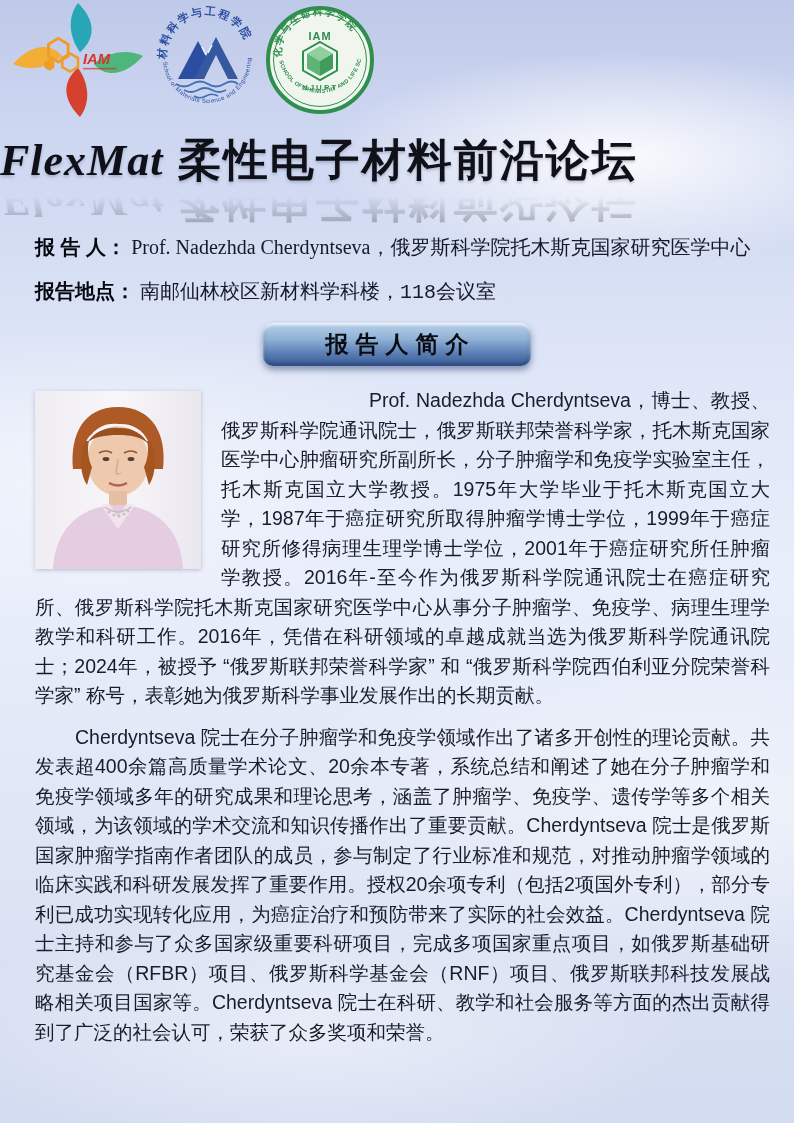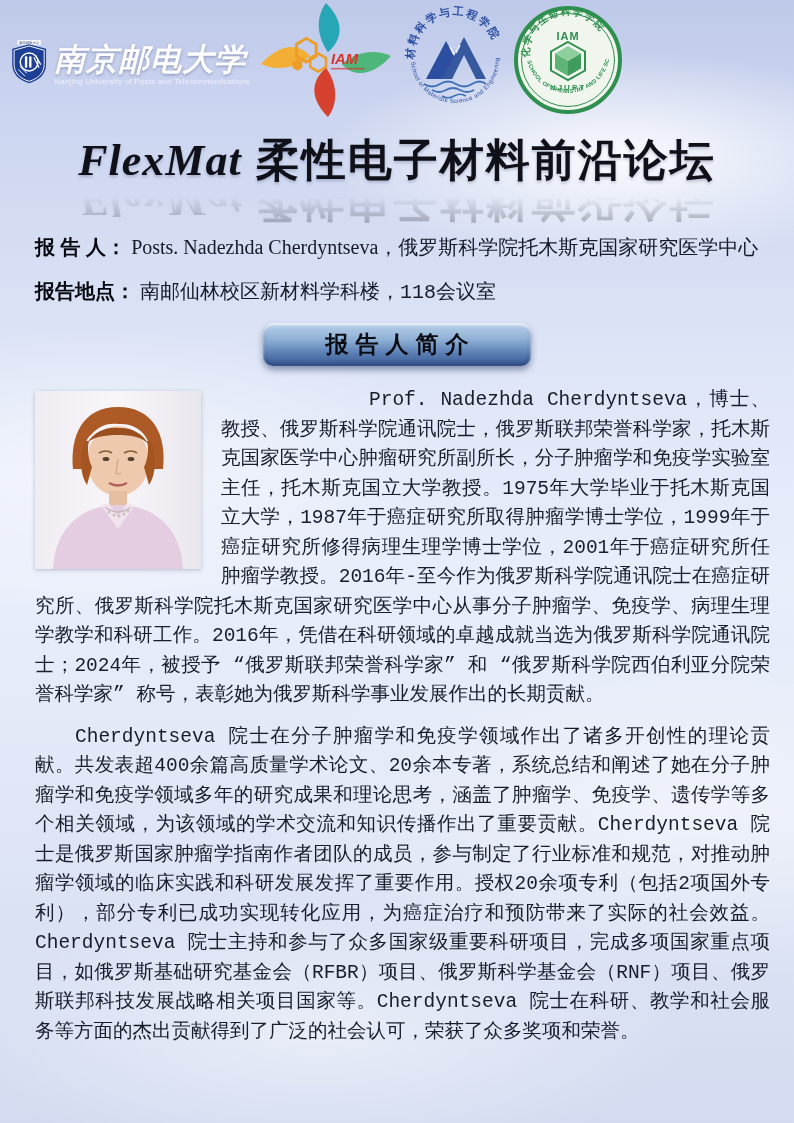--- a/index.html
+++ b/index.html
@@ -18,21 +18,21 @@
   
   .header { height:124px; display:flex; align-items:center; padding:0 8px 0 8px; gap:6px; }
   .njupt-wrap { display:flex; align-items:center; gap:4px; width:242px; flex:none; }
   .njupt-text { display:flex; flex-direction:column; line-height:1; margin-top:6px; }
   .njupt-zh { font-family:"Liberation Serif",serif; font-weight:900; font-style:italic; font-size:31px; color:#fdfdff; letter-spacing:1px; text-shadow:0 1px 3px rgba(70,80,130,.55),0 0 1px #fff; white-space:nowrap; }
   .njupt-en { font-size:8px; color:#f4f6ff; opacity:.85; margin-top:3px; letter-spacing:.2px; white-space:nowrap; font-family:"Liberation Sans",sans-serif; }
   .flexmat-wrap { width:178px; flex:none; margin-left:6px; }
   .iam-wrap { width:140px; flex:none; }
   .seal-wrap { width:106px; flex:none; }
   
-  .title-block { text-align:center; margin-top:14px; line-height:1; }
+  .title-block { margin-top:14px; line-height:1; }
   .title { font-size:44px; font-weight:900; color:#101018; text-shadow:0 2px 3px rgba(40,50,90,.25); white-space:nowrap; }
   .title .t-en { font-family:"Liberation Serif","DejaVu Serif",serif; font-style:italic; letter-spacing:1px; }
   .title .t-zh { font-family:"Liberation Sans","DejaVu Sans",sans-serif; letter-spacing:2px; }
   .title-reflection { display:block; transform:scaleY(-1); height:38px; overflow:hidden; opacity:.32; filter:blur(.6px);
     -webkit-mask-image:linear-gradient(to bottom,rgba(0,0,0,.8),transparent 70%);
             mask-image:linear-gradient(to bottom,rgba(0,0,0,.8),transparent 70%);
     margin-top:2px; }
   
   .info { padding:10px 26px 0 35px; }
   .info p { font-size:20px; line-height:29px; text-align:justify; margin-bottom:14px; color:#151a28; }
@@ -43,49 +43,32 @@
   .btn-row { text-align:center; margin:16px 0 12px 0; }
   .speaker-btn {
     display:inline-block; width:268px; height:43px; line-height:41px; border:none; cursor:pointer;
     border-radius:10px; font-family:"Liberation Serif",serif; font-weight:700; font-size:23px; letter-spacing:7px;
     color:#0a0c14; text-indent:7px;
     background:linear-gradient(180deg,#b8d0e9 0%,#8fb1d6 38%,#5b7fb4 70%,#3c5f99 96%);
     box-shadow:0 4px 6px rgba(45,65,115,.5), inset 0 2px 3px rgba(255,255,255,.85), inset 0 -2px 4px rgba(20,35,80,.45);
   }
   
   .bio { padding:8px 24px 0 35px; }
-  .bio p { font-family:Liberation Mono, monospace; font-size:19.5px; line-height:29.5px; text-align:justify; color:#181d2b; }
+  .bio p { font-family:Liberation Sans, sans-serif; font-size:19.5px; line-height:29.5px; text-align:justify; color:#181d2b; }
   .bio .p1 { text-indent:148px; }
   .bio .p2 { text-indent:40px; margin-top:12px; }
   .speaker-photo { float:left; width:166px; height:178px; margin:5px 20px 4px 0; box-shadow:0 1px 4px rgba(60,70,110,.3); }
 </style>
 </head>
 <body>
 
 <div class="page">
 
   <div class="header">
 
-    <div class="njupt-wrap">
-      <svg width="90" height="98" viewBox="0 0 90 96">
-        <rect x="20" y="1" width="50" height="11" rx="2" fill="#f6f7fb"></rect>
-        <text x="45" y="9" font-size="7" fill="#30406f" text-anchor="middle" font-family="Liberation Sans,sans-serif">南京邮电大学</text>
-        <path d="M45,10 L81,20 V53 C81,75 65,88 45,93 C25,88 9,75 9,53 V20 Z" fill="#1d3f96"></path>
-        <path d="M45,14 L77,23 V53 C77,72 63,84 45,89 C27,84 13,72 13,53 V23 Z" fill="none" stroke="#ffffff" stroke-width="2"></path>
-        <circle cx="45" cy="48" r="19" fill="none" stroke="#ffffff" stroke-width="3"></circle>
-        <rect x="36" y="36" width="5" height="24" rx="2" fill="#ffffff"></rect>
-        <rect x="45" y="36" width="5" height="24" rx="2" fill="#ffffff"></rect>
-        <path d="M55,38 L66,60 M59,34 L70,54" stroke="#ffffff" stroke-width="2.5"></path>
-        <path d="M22,64 L36,78 M26,58 L40,72" stroke="#ffffff" stroke-width="2"></path>
-      </svg>
-      <div class="njupt-text">
-        <span class="njupt-zh">南京邮电大学</span>
-        <span class="njupt-en">Nanjing University of Posts and Telecommunications</span>
-      </div>
-    </div>
 
 
     <div class="iam-wrap">
       <svg width="140" height="122" viewBox="0 0 140 124">
         <path d="M70,4 C86,20 90,38 72,54 C62,40 58,20 70,4 Z" fill="#27a7b6"></path>
         <path d="M136,58 C120,76 100,82 86,66 C100,54 120,50 136,58 Z" fill="#4fb67b"></path>
         <path d="M72,120 C56,104 52,86 70,70 C80,84 84,104 72,120 Z" fill="#d6402f"></path>
         <path d="M4,66 C20,48 40,42 54,58 C40,70 20,74 4,66 Z" fill="#f3ae35"></path>
         <path d="M40,46 l10,-6 10,6 0,12 -10,6 -10,-6 Z" fill="none" stroke="#ee9d27" stroke-width="3"></path>
         <path d="M54,60 l8,-4.6 8,4.6 0,9.2 -8,4.6 -8,-4.6 Z" fill="none" stroke="#ee9d27" stroke-width="2.6"></path>
@@ -145,21 +128,21 @@
       <span class="t-en">FlexMat</span><span class="t-zh"> 柔性电子材料前沿论坛</span>
     </div>
     <div class="title title-reflection" aria-hidden="true">
       <span class="t-en">FlexMat</span><span class="t-zh"> 柔性电子材料前沿论坛</span>
     </div>
   </div>
 
   <div class="info">
     <p>
       <span class="lbl">报 告 人：</span>
-      <span class="val">Posts. Nadezhda Cherdyntseva</span><span class="val-zh">，俄罗斯科学院托木斯克国家研究医学中心</span>
+      <span class="val">Prof. Nadezhda Cherdyntseva</span><span class="val-zh">，俄罗斯科学院托木斯克国家研究医学中心</span>
     </p>
     <p>
       <span class="lbl">报告地点：</span>
       <span class="val-zh">南邮仙林校区新材料学科楼，118会议室</span>
     </p>
   </div>
 
   <div class="btn-row">
     <button class="speaker-btn">报告人简介</button>
   </div>

